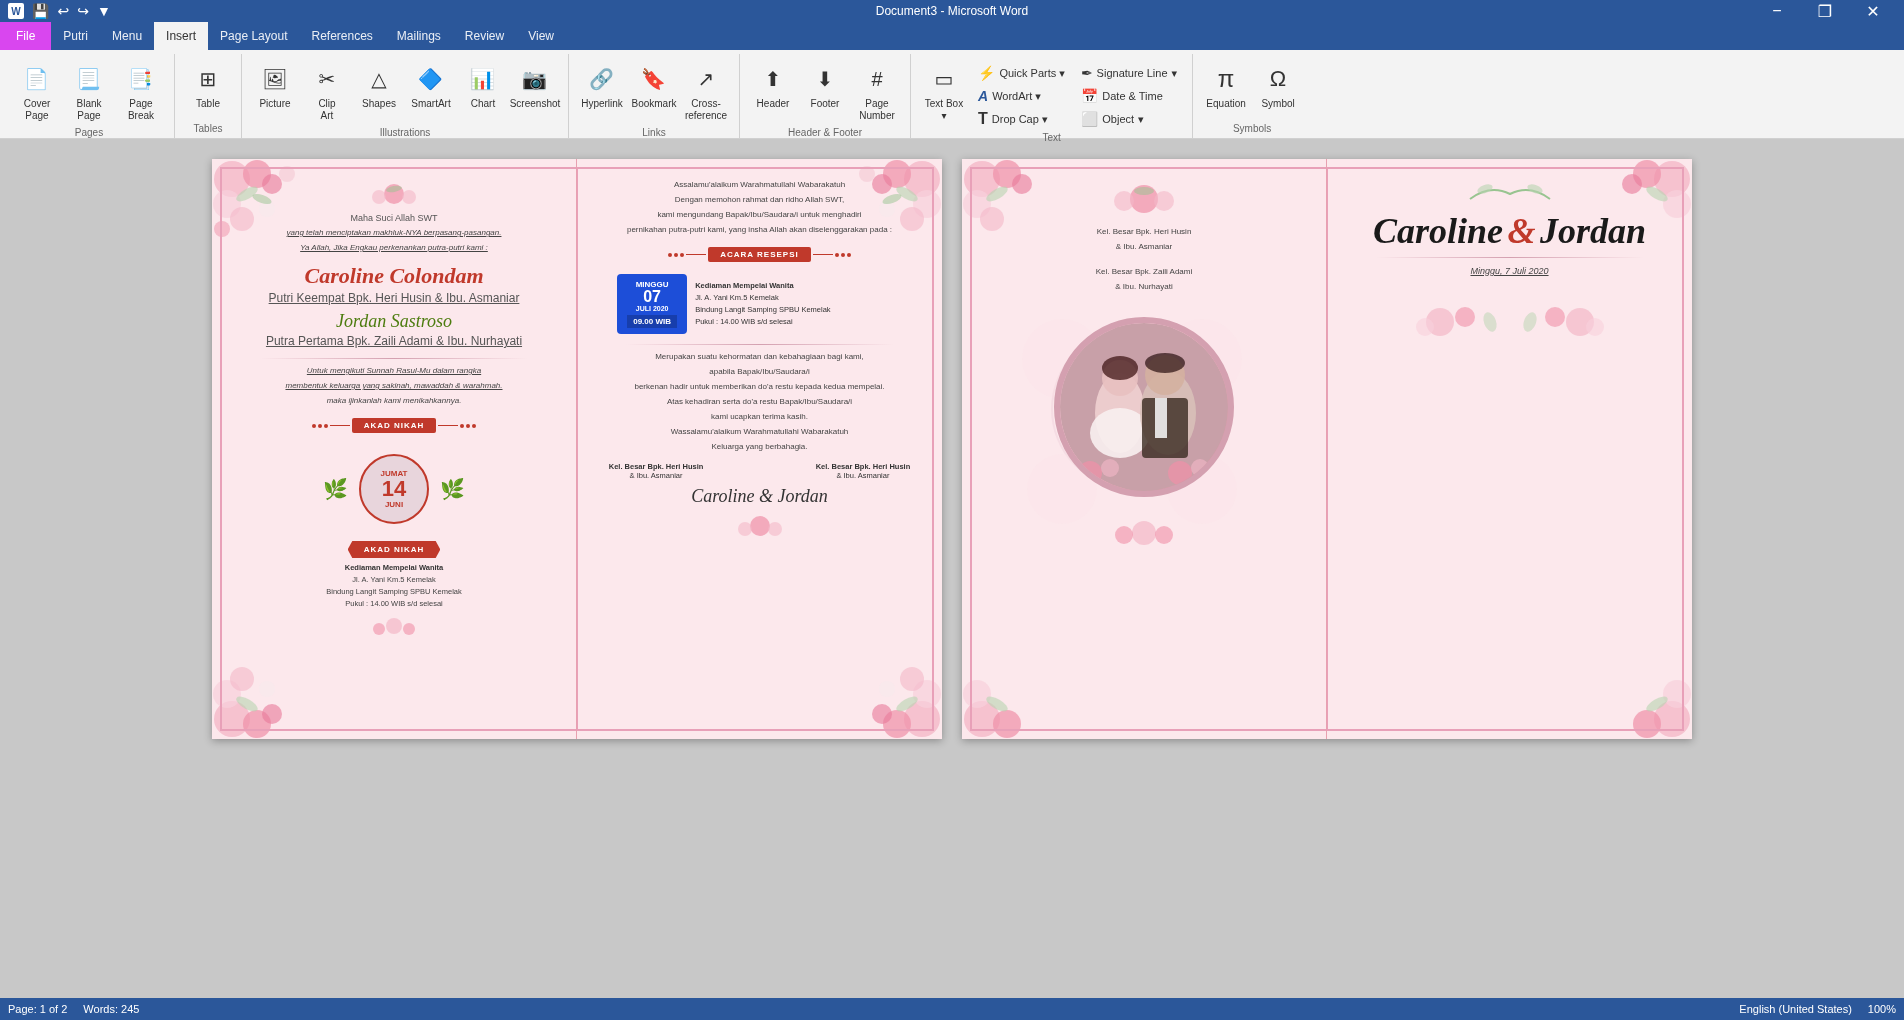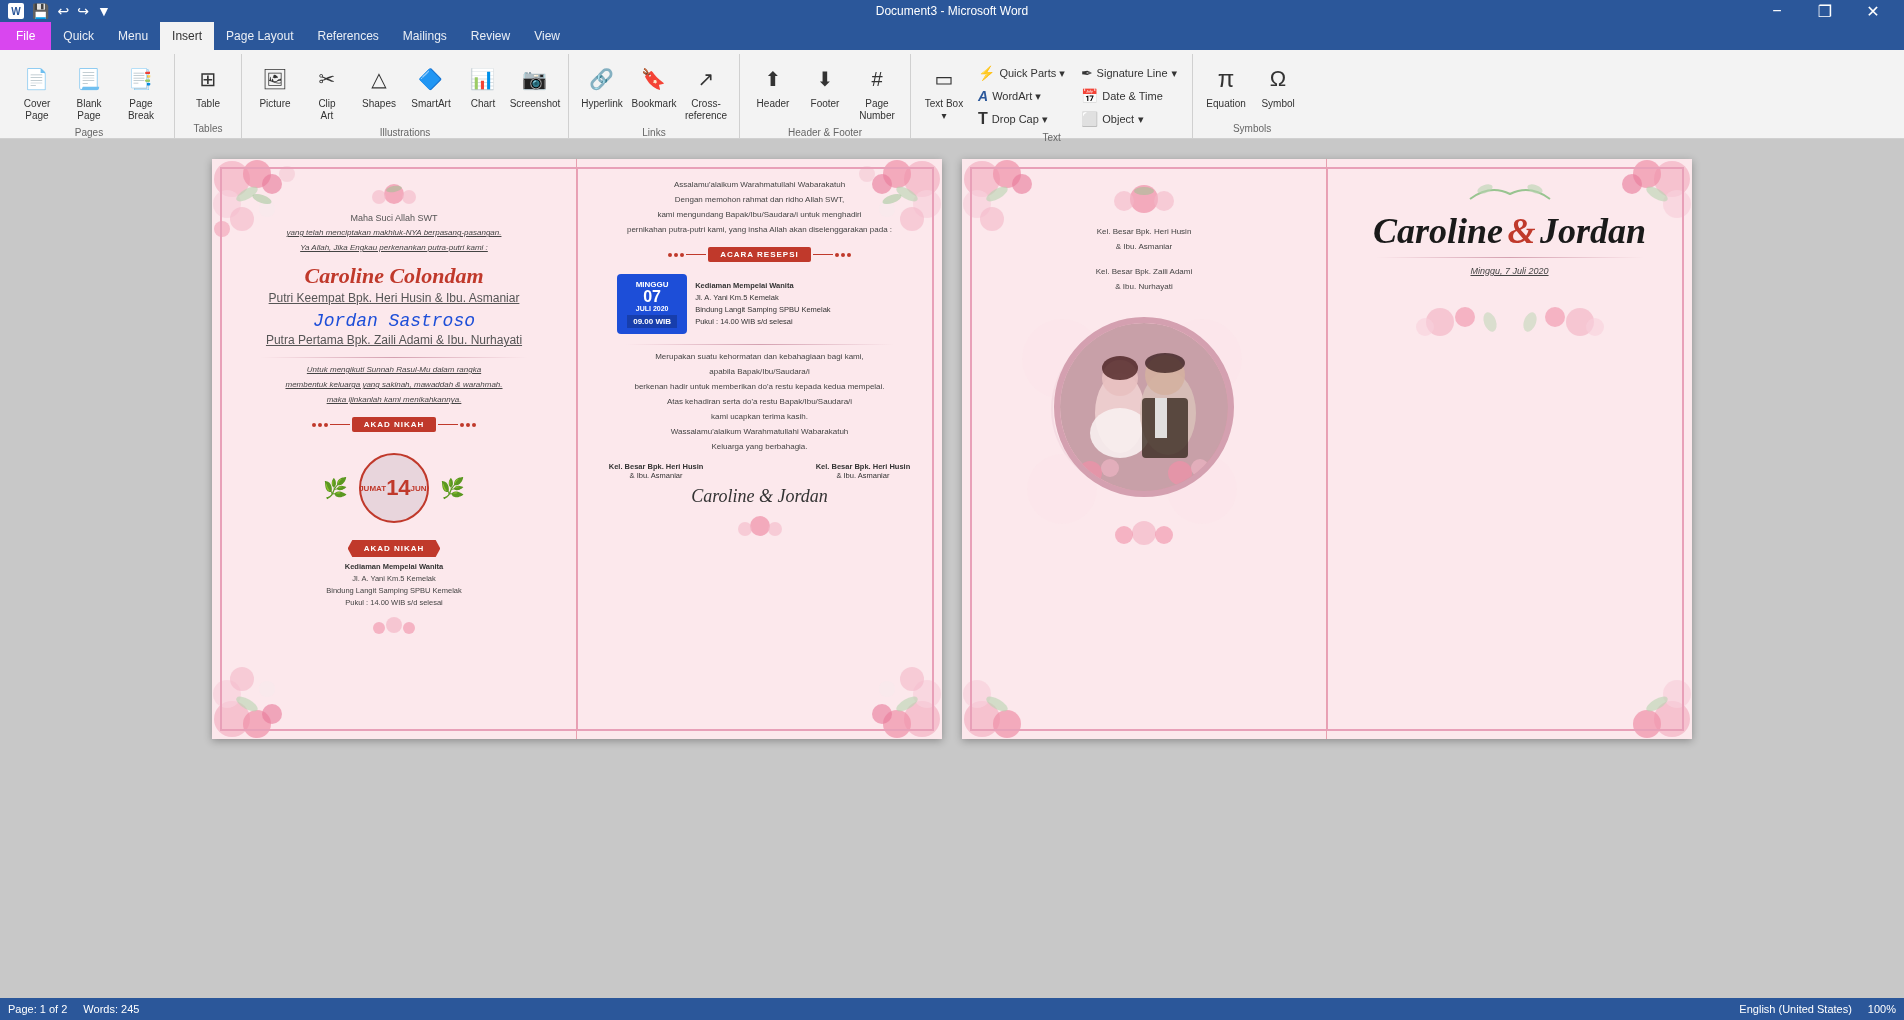--- a/index.html
+++ b/index.html
@@ -201,24 +201,24 @@
     .inv-text { font-size: 8px; color: #444; line-height: 1.5; margin-bottom: 3px; }
     .inv-name {
       font-family: 'Georgia', serif;
       font-style: italic;
       font-size: 22px;
       color: #c0392b;
       margin: 6px 0 2px;
       font-weight: bold;
     }
     .inv-name2 {
-      font-family: Liberation Mono, monospace;
+      font-family: Liberation Serif, serif;
       font-style: italic;
       font-size: 18px;
-      color: #1d4ed8;
+      color: #4d7c0f;
       margin: 2px 0;
     }
     .inv-subtitle { font-size: 12px; color: #555; margin-bottom: 4px; text-align: right; }
     .inv-divider { 
       width: 80%; height: 1px; 
       background: linear-gradient(to right, transparent, #d4a0b0, transparent);
       margin: 6px auto;
     }
 
     
@@ -246,21 +246,21 @@
       width: 80px; height: 80px;
       display: flex; flex-direction: column;
       align-items: center; justify-content: center;
       margin: 4px auto;
     }
     .date-circle-inner {
       background: #e8d5dc;
       border: 2px solid #c0392b;
       border-radius: 50%;
       width: 70px; height: 70px;
-      display: flex; flex-direction: row;
+      display: flex; flex-direction: column;
       align-items: center; justify-content: center;
     }
     .date-day { font-size: 8px; color: #c0392b; font-weight: bold; }
     .date-num { font-size: 22px; color: #c0392b; font-weight: bold; line-height: 1; }
     .date-month { font-size: 8px; color: #c0392b; font-weight: bold; }
 
     .ribbon-banner {
       background: #c0392b;
       color: white;
       font-size: 8px;
@@ -343,21 +343,21 @@
   <div class="title-bar-center">Document3 - Microsoft Word</div>
   <div class="title-bar-right">
     <button class="title-btn">−</button>
     <button class="title-btn">❐</button>
     <button class="title-btn close">✕</button>
   </div>
 </div>
 
 <div class="ribbon-tabs">
   <button class="ribbon-tab file-tab">File</button>
-  <button class="ribbon-tab">Quick</button>
+  <button class="ribbon-tab">Putri</button>
   <button class="ribbon-tab">Menu</button>
   <button class="ribbon-tab active">Insert</button>
   <button class="ribbon-tab">Page Layout</button>
   <button class="ribbon-tab">References</button>
   <button class="ribbon-tab">Mailings</button>
   <button class="ribbon-tab">Review</button>
   <button class="ribbon-tab">View</button>
 </div>
 
 <div class="ribbon">
@@ -585,21 +585,21 @@
           <p class="inv-text" style="font-style:italic;text-decoration:underline;">Ya Allah, Jika Engkau perkenankan putra-putri kami :</p>
 
           <div class="inv-name">Caroline Colondam</div>
           <p class="inv-subtitle" style="text-decoration:underline;">Putri Keempat Bpk. Heri Husin &amp; Ibu. Asmaniar</p>
           <div class="inv-name2">Jordan Sastroso</div>
           <p class="inv-subtitle" style="text-decoration:underline;">Putra Pertama Bpk. Zaili Adami &amp; Ibu. Nurhayati</p>
 
           <div class="inv-divider"></div>
           <p class="inv-text" style="font-style:italic;text-decoration:underline;">Untuk mengikuti Sunnah Rasul-Mu dalam rangka</p>
           <p class="inv-text" style="font-style:italic;text-decoration:underline;">membentuk keluarga yang sakinah, mawaddah &amp; warahmah.</p>
-          <p class="inv-text" style="font-style:italic;text-decoration:underline;">maka ijinkanlah kami menikahkannya.</p>
+          <p class="inv-text" style="font-style:italic;">maka ijinkanlah kami menikahkannya.</p>
 
           <div class="badge-dots">
             <div class="dot"></div>
             <div class="dot"></div>
             <div class="dot"></div>
             <div class="dot-line"></div>
             <div class="badge-red">AKAD NIKAH</div>
             <div class="dot-line"></div>
             <div class="dot"></div>
             <div class="dot"></div>

